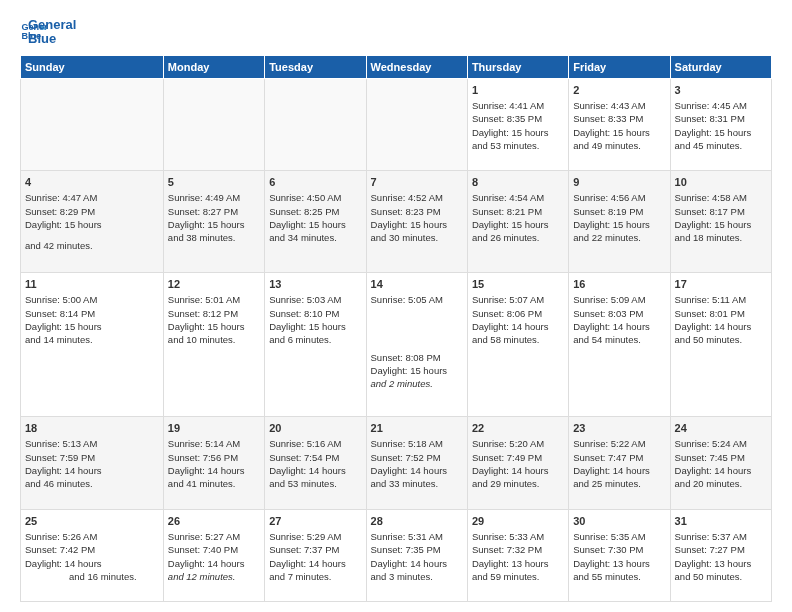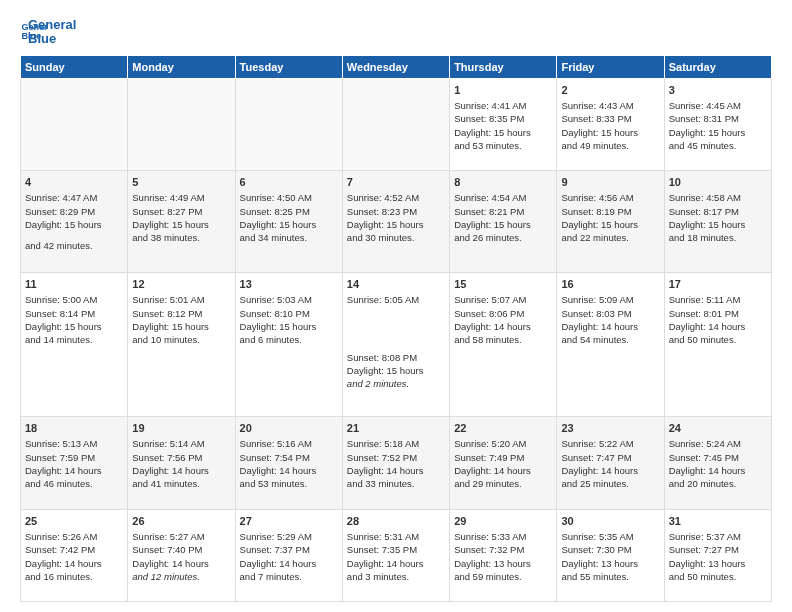--- a/index.html
+++ b/index.html
@@ -294,21 +294,21 @@
             <span style="display: block;">Daylight: 14 hours</span>
             <span style="display: block;">and 20 minutes.</span>
           </td>
         </tr>
         <tr>
           <td>
             <span class="day-num">25</span>
             <span style="display: block;">Sunrise: 5:26 AM</span>
             <span style="display: block;">Sunset: 7:42 PM</span>
             <span style="display: block;">Daylight: 14 hours</span>
-            <span style="display: block;">and 16 minutes.</span>
+            <span style="display: block; margin-left: 44px;">and 16 minutes.</span>
           </td>
           <td>
             <span class="day-num">26</span>
             <span style="display: block;">Sunrise: 5:27 AM</span>
             <span style="display: block;">Sunset: 7:40 PM</span>
             <span style="display: block;">Daylight: 14 hours</span>
             <span style="display: block; font-style: italic;">and 12 minutes.</span>
           </td>
           <td>
             <span class="day-num">27</span>

